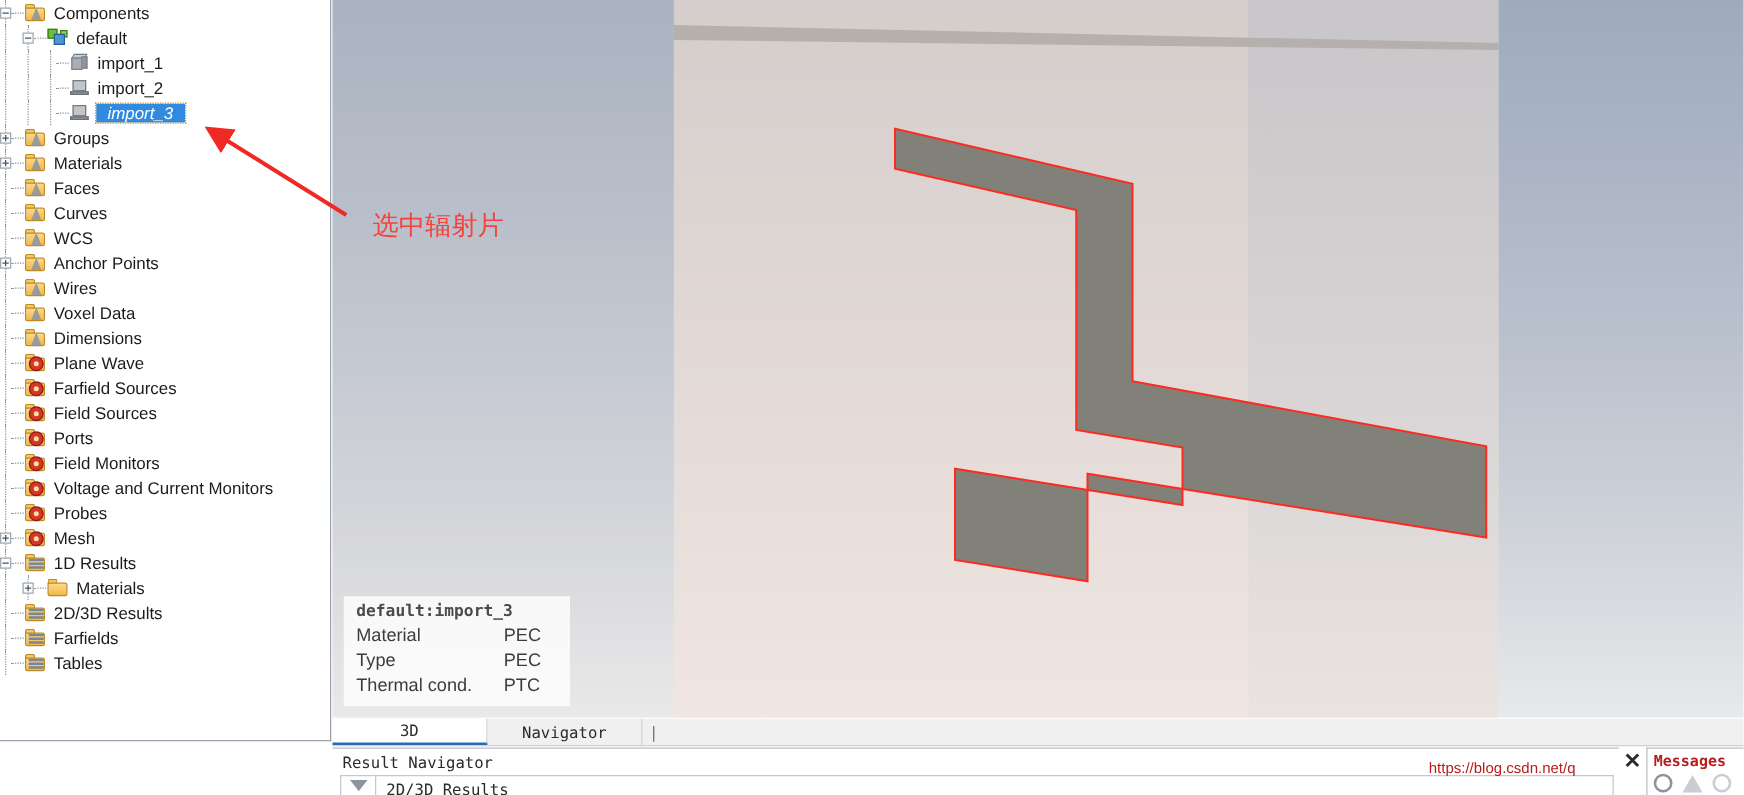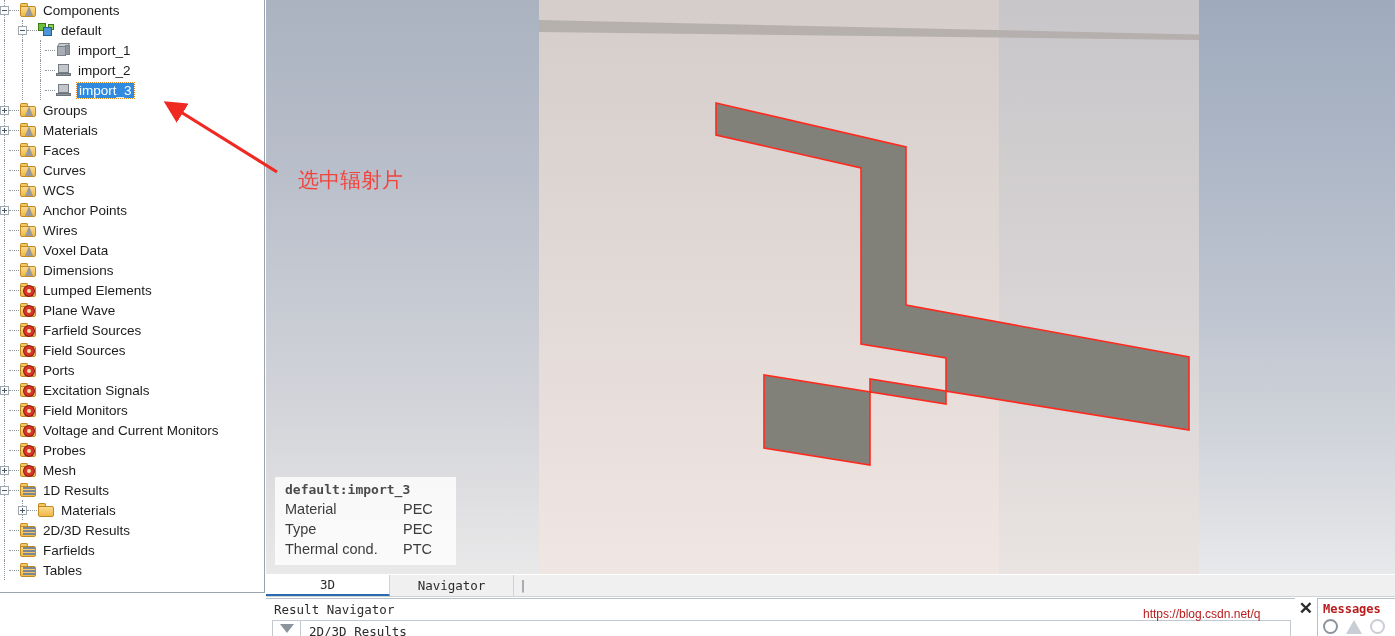--- a/index.html
+++ b/index.html
@@ -143,21 +143,22 @@
   .ico-sheet .ba {
     position: absolute; left: 0px; top: 10px; width: 15px; height: 3px;
     background: #8d949c; border: 1px solid #6b727a;
   }
 
   .tree-label { padding-left: 1px; }
   .tree-row.selected .tree-label {
     background: #2f8ae0;
     color: #ffffff;
     outline: 1px dotted #e08a1e;
-    padding: 0 2px;
+    padding: 0 9px;
+    font-style: italic;
   }
 
   
   #anno-arrow { position: absolute; left: 0; top: 0; pointer-events: none; }
 
   
   #viewport {
     position: absolute; left: 266px; top: 0;
     width: 1129px; height: 574px;
     overflow: hidden;
@@ -506,81 +507,57 @@
         <div class="tree-row">
           <span class="vline" style="left:4px"></span>
           <span class="indent" style="width:0px"></span>
           <span class="tw-space"></span>
           <span class="dots"></span>
           <span class="ico ico-folder">
             <span class="ftab"></span>
             <span class="fbody"></span>
             <span class="gear"></span>
           </span>
-          <span class="tree-label">Lumped Elements</span>
+          <span class="tree-label">Plane Wave</span>
         </div>
         <div class="tree-row">
           <span class="vline" style="left:4px"></span>
           <span class="indent" style="width:0px"></span>
           <span class="tw-space"></span>
           <span class="dots"></span>
           <span class="ico ico-folder">
             <span class="ftab"></span>
             <span class="fbody"></span>
             <span class="gear"></span>
           </span>
-          <span class="tree-label">Plane Wave</span>
+          <span class="tree-label">Farfield Sources</span>
         </div>
         <div class="tree-row">
           <span class="vline" style="left:4px"></span>
           <span class="indent" style="width:0px"></span>
           <span class="tw-space"></span>
           <span class="dots"></span>
           <span class="ico ico-folder">
             <span class="ftab"></span>
             <span class="fbody"></span>
             <span class="gear"></span>
           </span>
-          <span class="tree-label">Farfield Sources</span>
+          <span class="tree-label">Field Sources</span>
         </div>
         <div class="tree-row">
           <span class="vline" style="left:4px"></span>
           <span class="indent" style="width:0px"></span>
           <span class="tw-space"></span>
           <span class="dots"></span>
           <span class="ico ico-folder">
             <span class="ftab"></span>
             <span class="fbody"></span>
             <span class="gear"></span>
           </span>
-          <span class="tree-label">Field Sources</span>
-        </div>
-        <div class="tree-row">
-          <span class="vline" style="left:4px"></span>
-          <span class="indent" style="width:0px"></span>
-          <span class="tw-space"></span>
-          <span class="dots"></span>
-          <span class="ico ico-folder">
-            <span class="ftab"></span>
-            <span class="fbody"></span>
-            <span class="gear"></span>
-          </span>
           <span class="tree-label">Ports</span>
-        </div>
-        <div class="tree-row">
-          <span class="vline" style="left:4px"></span>
-          <span class="indent" style="width:0px"></span>
-          <span class="tw plus"></span>
-          <span class="dots"></span>
-          <span class="ico ico-folder">
-            <span class="ftab"></span>
-            <span class="fbody"></span>
-            <span class="gear"></span>
-          </span>
-          <span class="tree-label">Excitation Signals</span>
         </div>
         <div class="tree-row">
           <span class="vline" style="left:4px"></span>
           <span class="indent" style="width:0px"></span>
           <span class="tw-space"></span>
           <span class="dots"></span>
           <span class="ico ico-folder">
             <span class="ftab"></span>
             <span class="fbody"></span>
             <span class="gear"></span>

